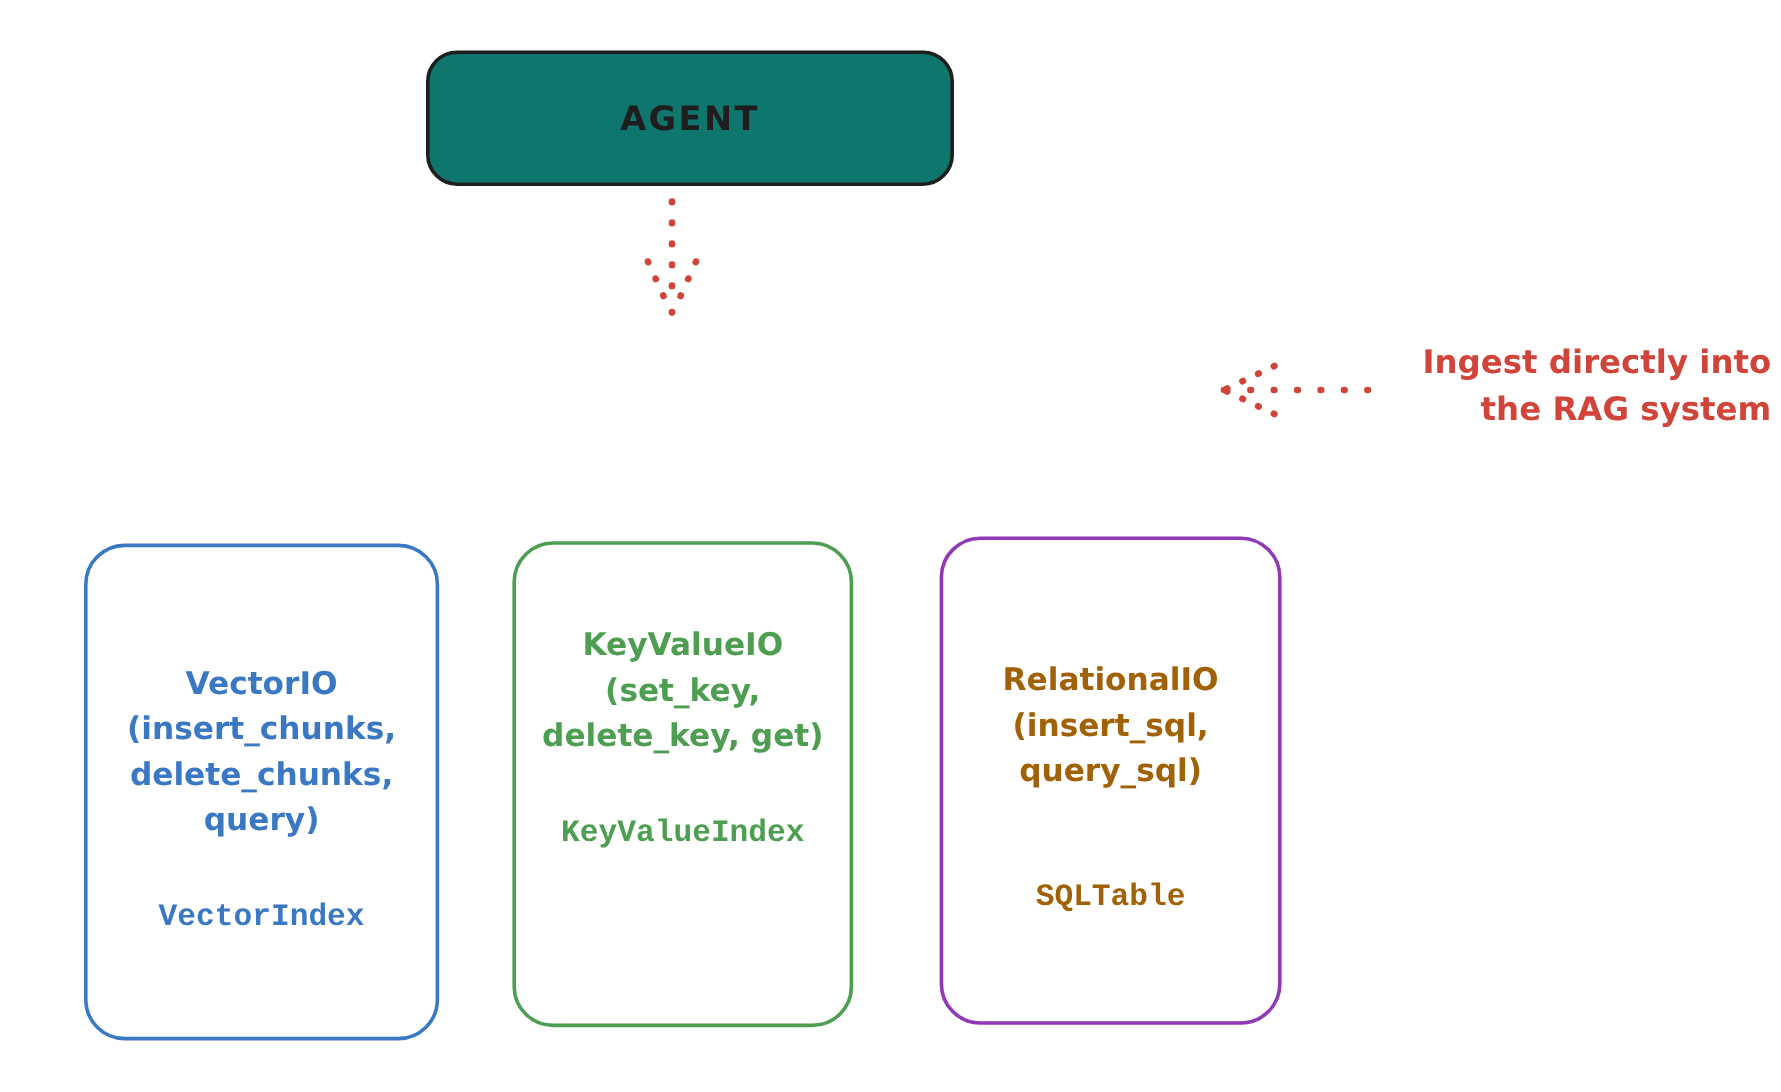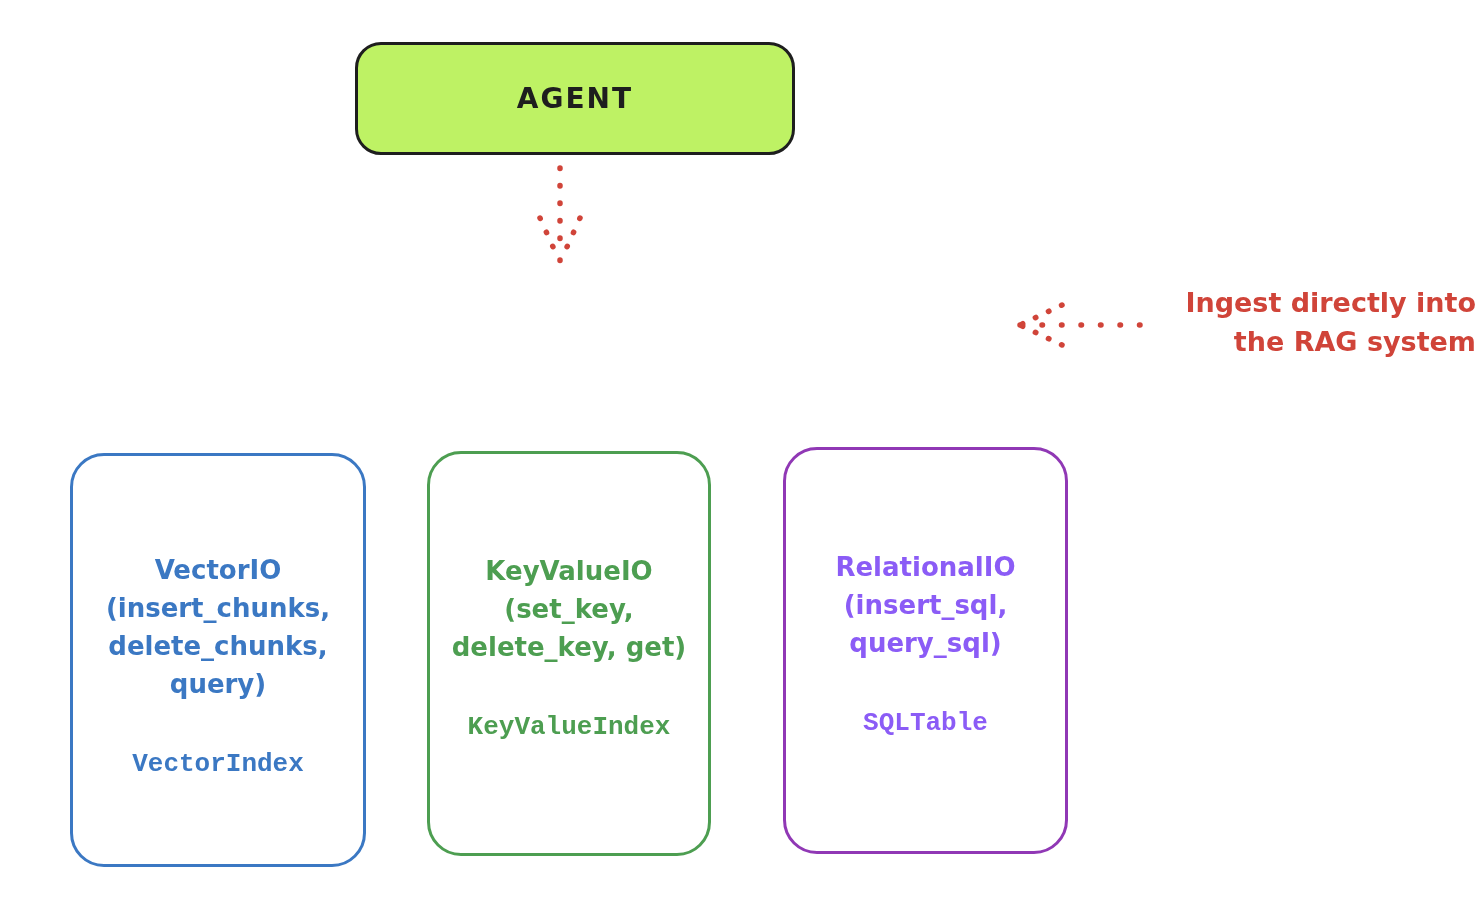--- a/index.html
+++ b/index.html
@@ -11,21 +11,21 @@
   .canvas {
     position: relative;
     width: 1484px;
     height: 910px;
     background: #ffffff;
     overflow: hidden;
   }
   .node {
     position: absolute;
     box-sizing: border-box;
-    background: #bef264;
+    background: #0f766e;
     display: flex;
     align-items: center;
     justify-content: center;
   }
   .node-black {
     border: 3.5px solid #1e1e1e;
     border-radius: 26px;
   }
   .node-label {
     color: #1e1e1e;
@@ -62,27 +62,28 @@
   .vector-box {
     left: 70px; top: 453px; width: 296px; height: 414px;
     border: 3px solid #3b78c3;
     color: #3b78c3;
     padding-top: 95px;
   }
   .keyvalue-box {
     left: 427px; top: 451px; width: 284px; height: 405px;
     border: 3px solid #4d9e51;
     color: #4d9e51;
-    padding-top: 98px;
+    padding-top: 65px;
   }
   .relational-box {
     left: 783px; top: 447px; width: 285px; height: 407px;
     border: 3px solid #9038b5;
-    color: #8b5cf6;
+    color: #a16207;
     padding-top: 98px;
+    gap: 24px;
   }
   .index-label {
     margin-top: 42px;
     font-family: Liberation Mono, monospace;
   }
   .annotation {
     position: absolute;
     left: 1140px;
     top: 283px;
     width: 336px;

